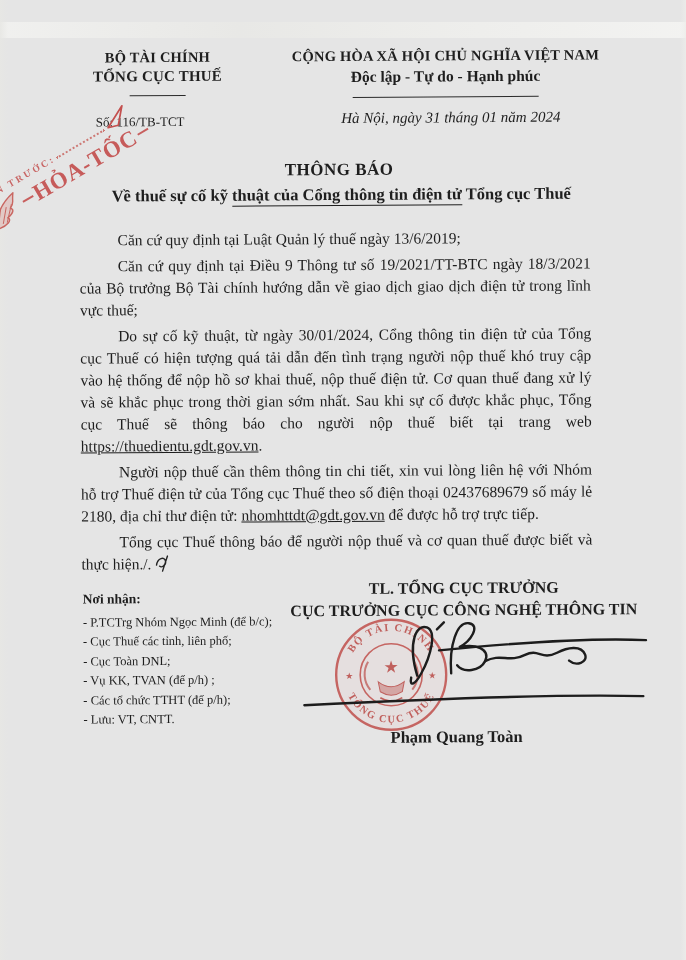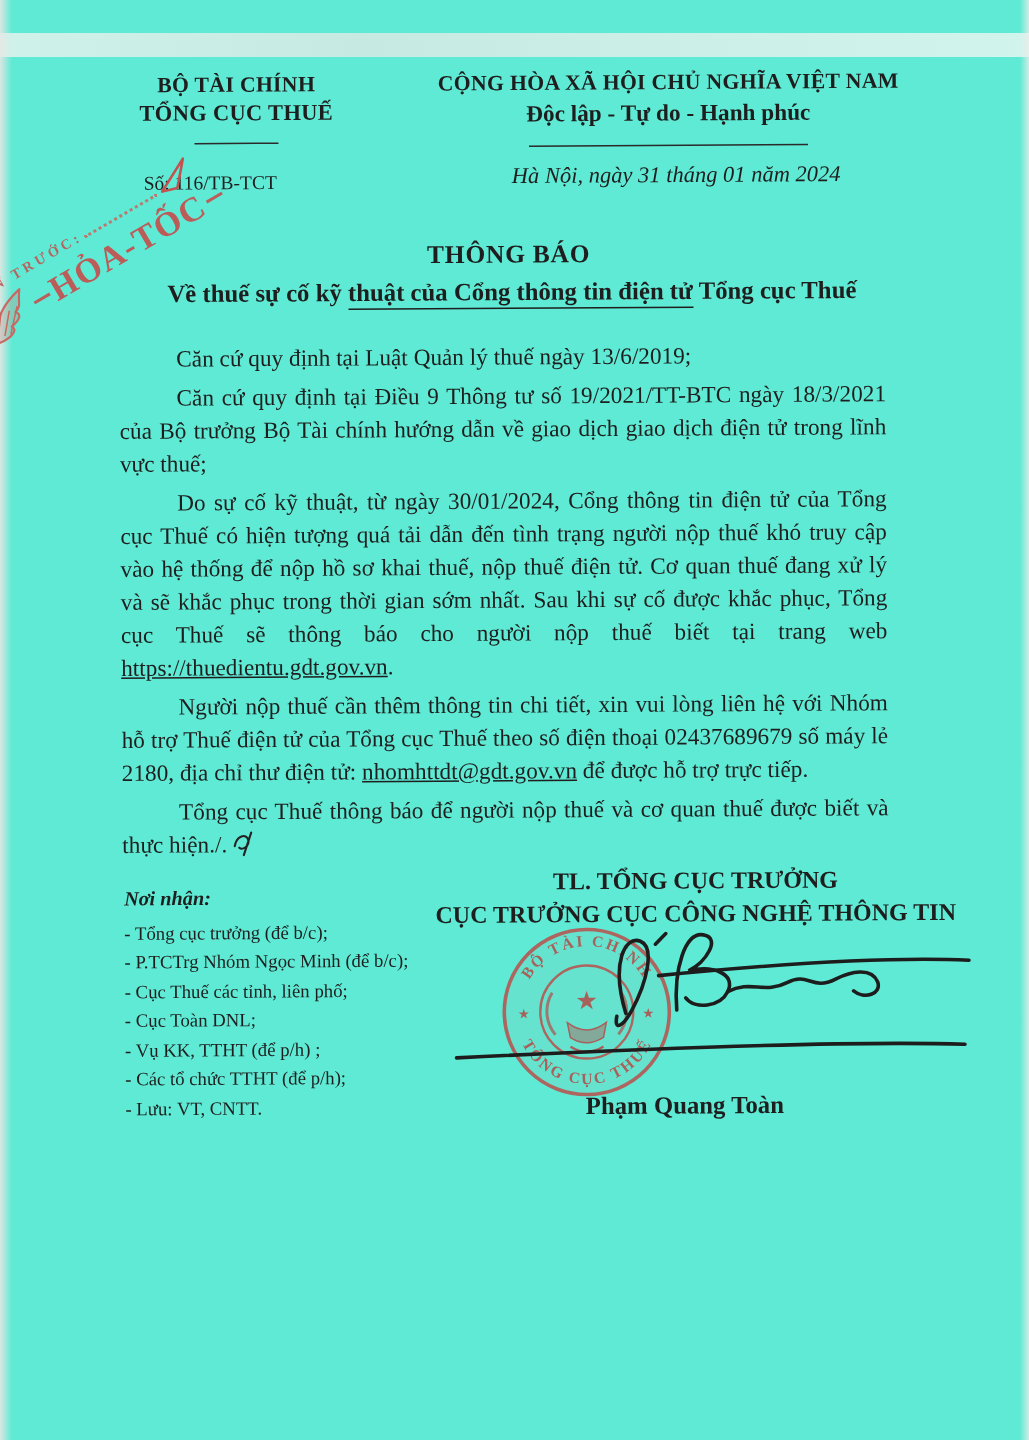--- a/index.html
+++ b/index.html
@@ -1,18 +1,18 @@
 <!DOCTYPE html>
 <html><head>
 <meta charset="utf-8">
 <style>
   html,body{margin:0;padding:0;background:#ffffff;}
   .page{
     position:relative;width:686px;height:960px;overflow:hidden;
-    background:#5eead4;
+    background:#e5e5e5;
     font-family:"Liberation Serif","DejaVu Serif",serif;
     color:#1e1e1e;
   }
   .doc{position:absolute;inset:0;transform:rotate(-0.35deg);}
   
   .scan-band{position:absolute;left:0;top:22px;width:100%;height:16px;
     background:linear-gradient(90deg,#f4f4f2 0%,#e9e9e6 35%,#efefec 60%,#f7f7f5 100%);
     opacity:.75;}
   .scan-edge-left{position:absolute;left:0;top:0;width:8px;height:100%;
     background:linear-gradient(to right,#e7e7e4,rgba(255,255,255,0));opacity:.9;}
@@ -48,21 +48,21 @@
   
   .body{position:absolute;left:81px;top:228px;width:511px;
     font-size:15.5px;line-height:22px;text-align:justify;}
   .body p{margin:0 0 4px 0;text-indent:38px;}
   .u{text-decoration:underline;}
   .paraph{display:inline-block;vertical-align:-3px;margin-left:2px;}
   
   .sig-title{position:absolute;left:285px;top:578px;width:356px;text-align:center;
     font-size:16px;font-weight:bold;line-height:22px;}
   .recipients{position:absolute;left:82px;top:588px;width:220px;font-size:12.5px;line-height:19.5px;}
-  .recipients .head{font-size:13.5px;font-weight:bold;font-style:italic;margin-bottom:4px;}
+  .recipients .head{font-size:13.5px;font-weight:bold;margin-bottom:4px;}
   .seal{position:absolute;left:331px;top:616px;opacity:.82;}
   .signature{position:absolute;left:298px;top:612px;}
   .signer{position:absolute;left:300px;top:728px;width:310px;text-align:center;
     font-size:16.5px;font-weight:bold;}
 </style>
 </head>
 <body>
 
 <div class="page">
   <div class="scan-band"></div>
@@ -118,25 +118,24 @@
          </svg></p>
     </div>
 
     <div class="sig-title">
       <div>TL. TỔNG CỤC TRƯỞNG</div>
       <div>CỤC TRƯỞNG CỤC CÔNG NGHỆ THÔNG TIN</div>
     </div>
 
     <div class="recipients">
       <div class="head">Nơi nhận:</div>
-      <div>- Tổng cục trưởng (để b/c);</div>
       <div>- P.TCTrg Nhóm Ngọc Minh (để b/c);</div>
       <div>- Cục Thuế các tỉnh, liên phố;</div>
       <div>- Cục Toàn DNL;</div>
-      <div>- Vụ KK, TTHT (để p/h) ;</div>
+      <div>- Vụ KK, TVAN (để p/h) ;</div>
       <div>- Các tổ chức TTHT (để p/h);</div>
       <div>- Lưu: VT, CNTT.</div>
     </div>
 
     <svg class="seal" width="118" height="118" viewBox="0 0 118 118">
       <circle cx="59" cy="59" r="55" fill="rgba(222,120,115,0.07)" stroke="#bf4a46" stroke-width="2.4"></circle>
       <circle cx="59" cy="59" r="31" fill="none" stroke="#bf4a46" stroke-width="1.6"></circle>
       <defs>
         <path id="sealTop" d="M 15 59 A 44 44 0 0 1 103 59"></path>
         <path id="sealBottom" d="M 11 59 A 48 48 0 0 0 107 59"></path>

